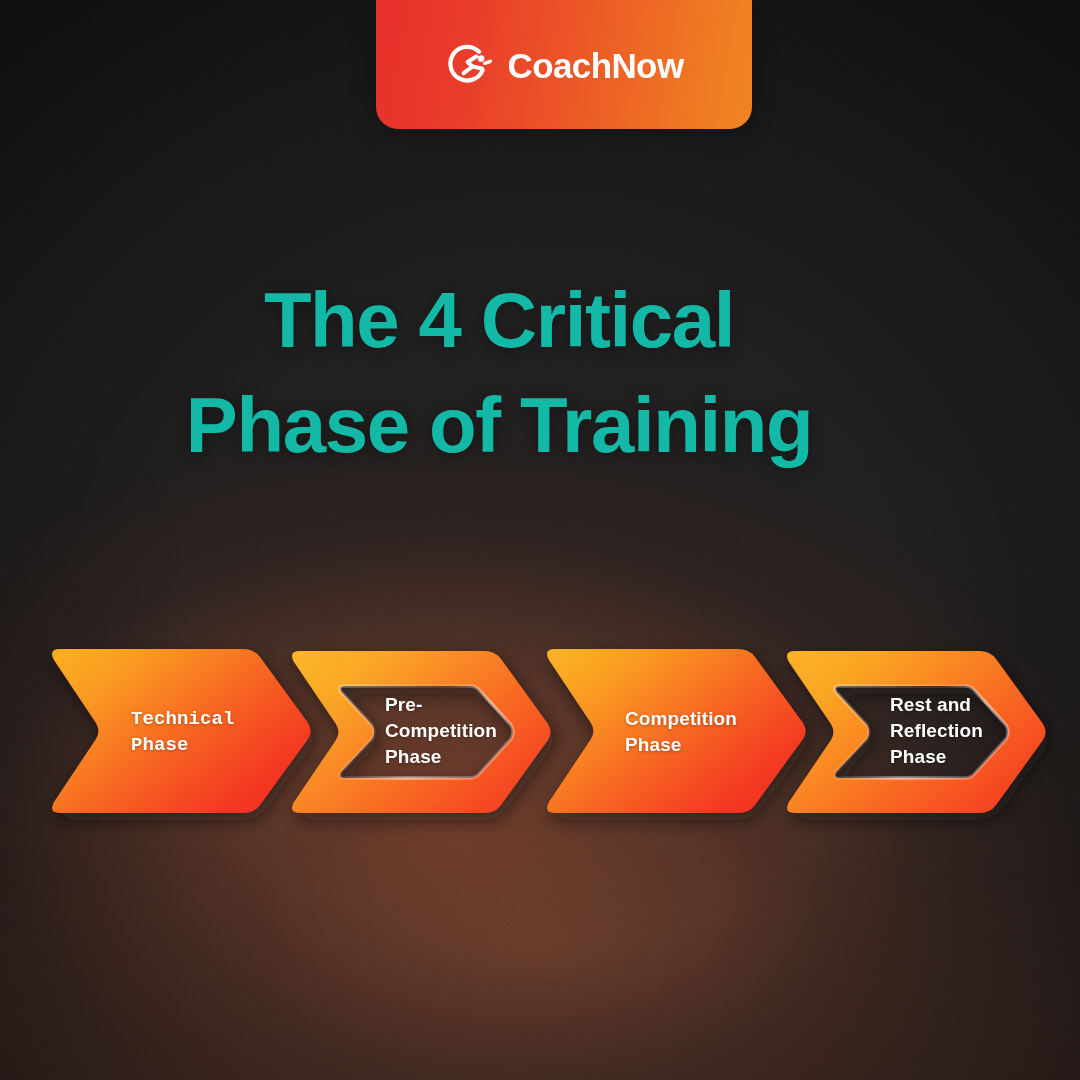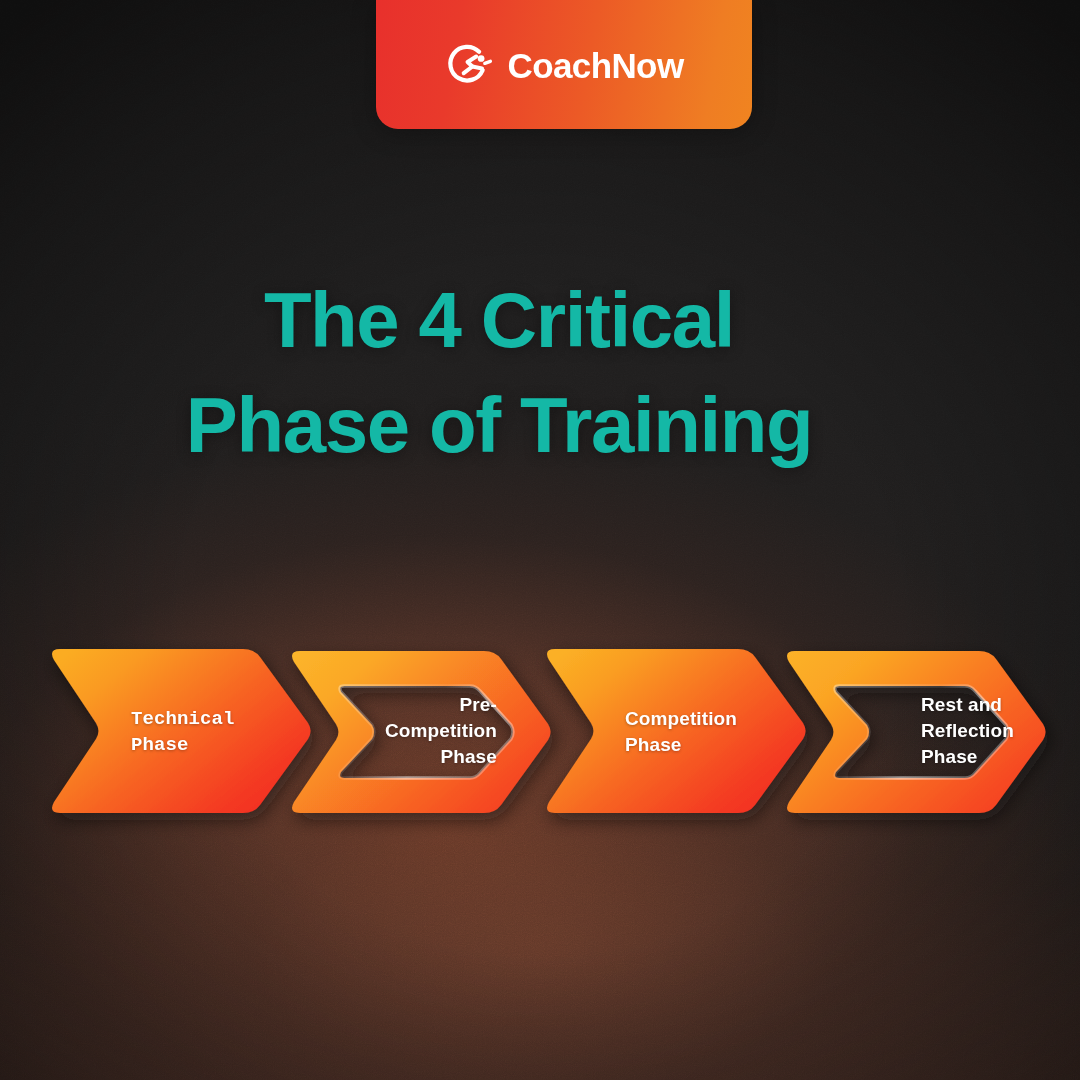--- a/index.html
+++ b/index.html
@@ -196,22 +196,22 @@
     <g>
       <g filter="url(#dropsh)">
         <rect x="765" y="630" width="315" height="210" fill="url(#g4)" mask="url(#ring4)"></rect>
       </g>
       <use href="#chevInner4" fill="none" stroke="url(#bevel)" stroke-width="3.4"></use>
     </g>
   </svg>
 
   <div class="chev-label" style="left:131px;top:706px;font-family:Liberation Mono, monospace;">Technical
 Phase</div>
-  <div class="chev-label" style="left:385px;top:692px;text-align:right;">Pre-
+  <div class="chev-label" style="left:385px;top:692px;">Pre-
 Competition
 Phase</div>
   <div class="chev-label" style="left:625px;top:706px;">Competition
 Phase</div>
-  <div class="chev-label" style="left:890px;top:692px;margin-left:31px;">Rest and
+  <div class="chev-label" style="left:890px;top:692px;">Rest and
 Reflection
 Phase</div>
 
 </div>
 
 </body></html>

